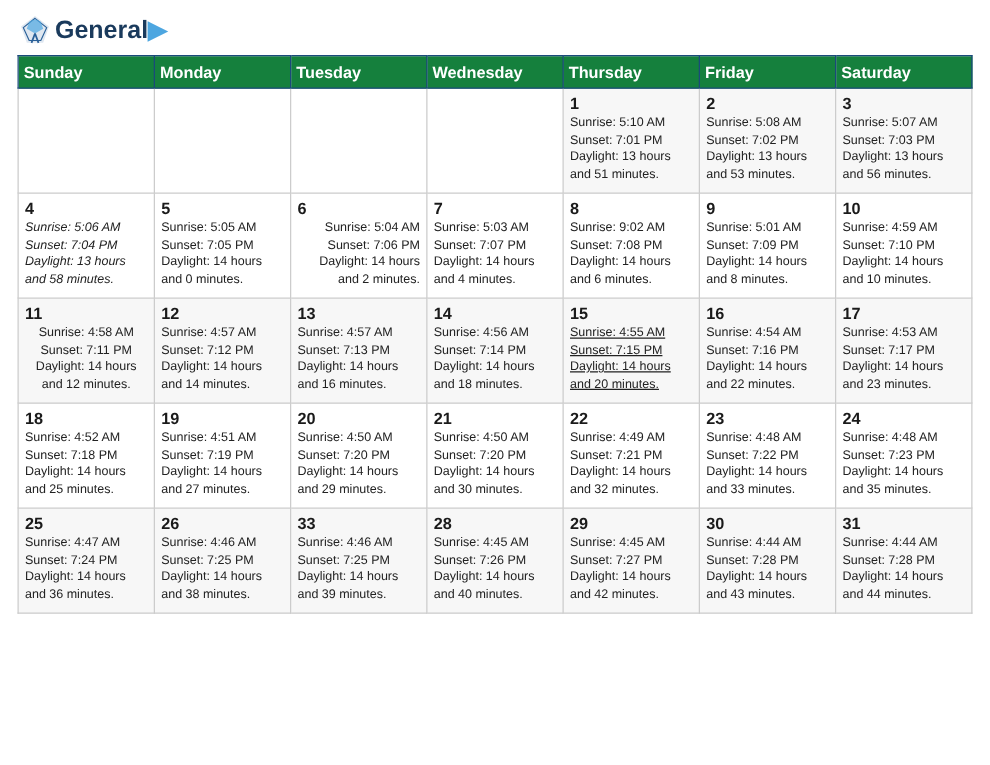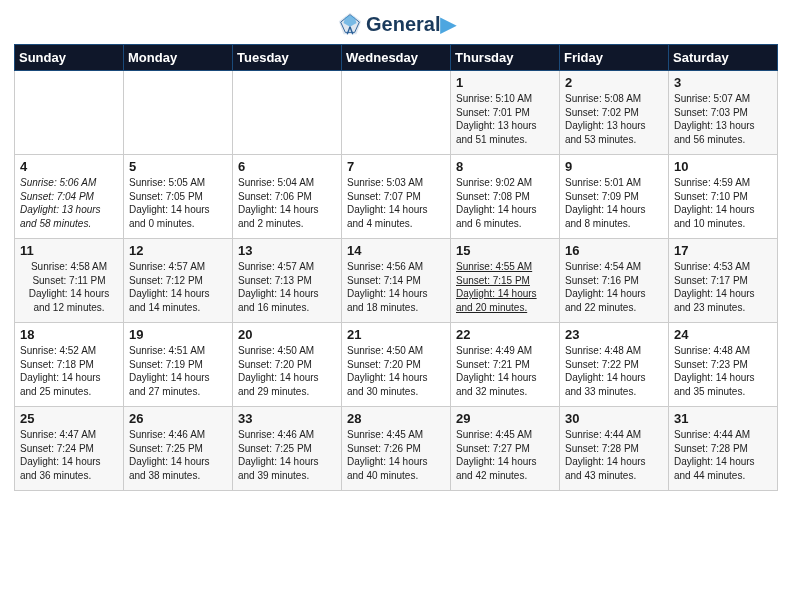--- a/index.html
+++ b/index.html
@@ -9,21 +9,21 @@
       width: 792px;
       height: 612px;
       overflow: hidden;
     }
     .container {
       width: 792px;
       padding: 10px 14px;
     }
     .header-row {
       display: flex;
-      justify-content: center;
+      justify-content: flex-start;
       align-items: flex-start;
       margin-bottom: 6px;
     }
     .logo {
       display: flex;
       align-items: center;
     }
     .logo-icon {
       width: 28px;
       height: 28px;
@@ -41,21 +41,21 @@
     .location {
       font-size: 16px;
       color: #333;
     }
     .calendar {
       width: 100%;
       border-collapse: collapse;
       table-layout: fixed;
     }
     .calendar thead th {
-      background-color: #0f172a;
+      background-color: #15803d;
       color: #fff;
       font-size: 13px;
       font-weight: bold;
       padding: 5px 4px;
       text-align: left;
       border: 1px solid #1a4a7a;
     }
     .calendar tbody td {
       vertical-align: top;
       border: 1px solid #ccc;
@@ -161,21 +161,21 @@
           </td>
           <td>
             <span class="day-num">5</span>
             <div class="cell-text" style="white-space: pre-line;">Sunrise: 5:05 AM
 Sunset: 7:05 PM
 Daylight: 14 hours
 and 0 minutes.</div>
           </td>
           <td>
             <span class="day-num">6</span>
-            <div class="cell-text" style="white-space: pre-line;">Sunrise: 5:04 AM
+            <div class="cell-text" style="white-space: pre-line; text-align: right;">Sunrise: 5:04 AM
 Sunset: 7:06 PM
 Daylight: 14 hours
 and 2 minutes.</div>
           </td>
           <td>
             <span class="day-num">7</span>
             <div class="cell-text" style="white-space: pre-line;">Sunrise: 5:03 AM
 Sunset: 7:07 PM
 Daylight: 14 hours
 and 4 minutes.</div>

